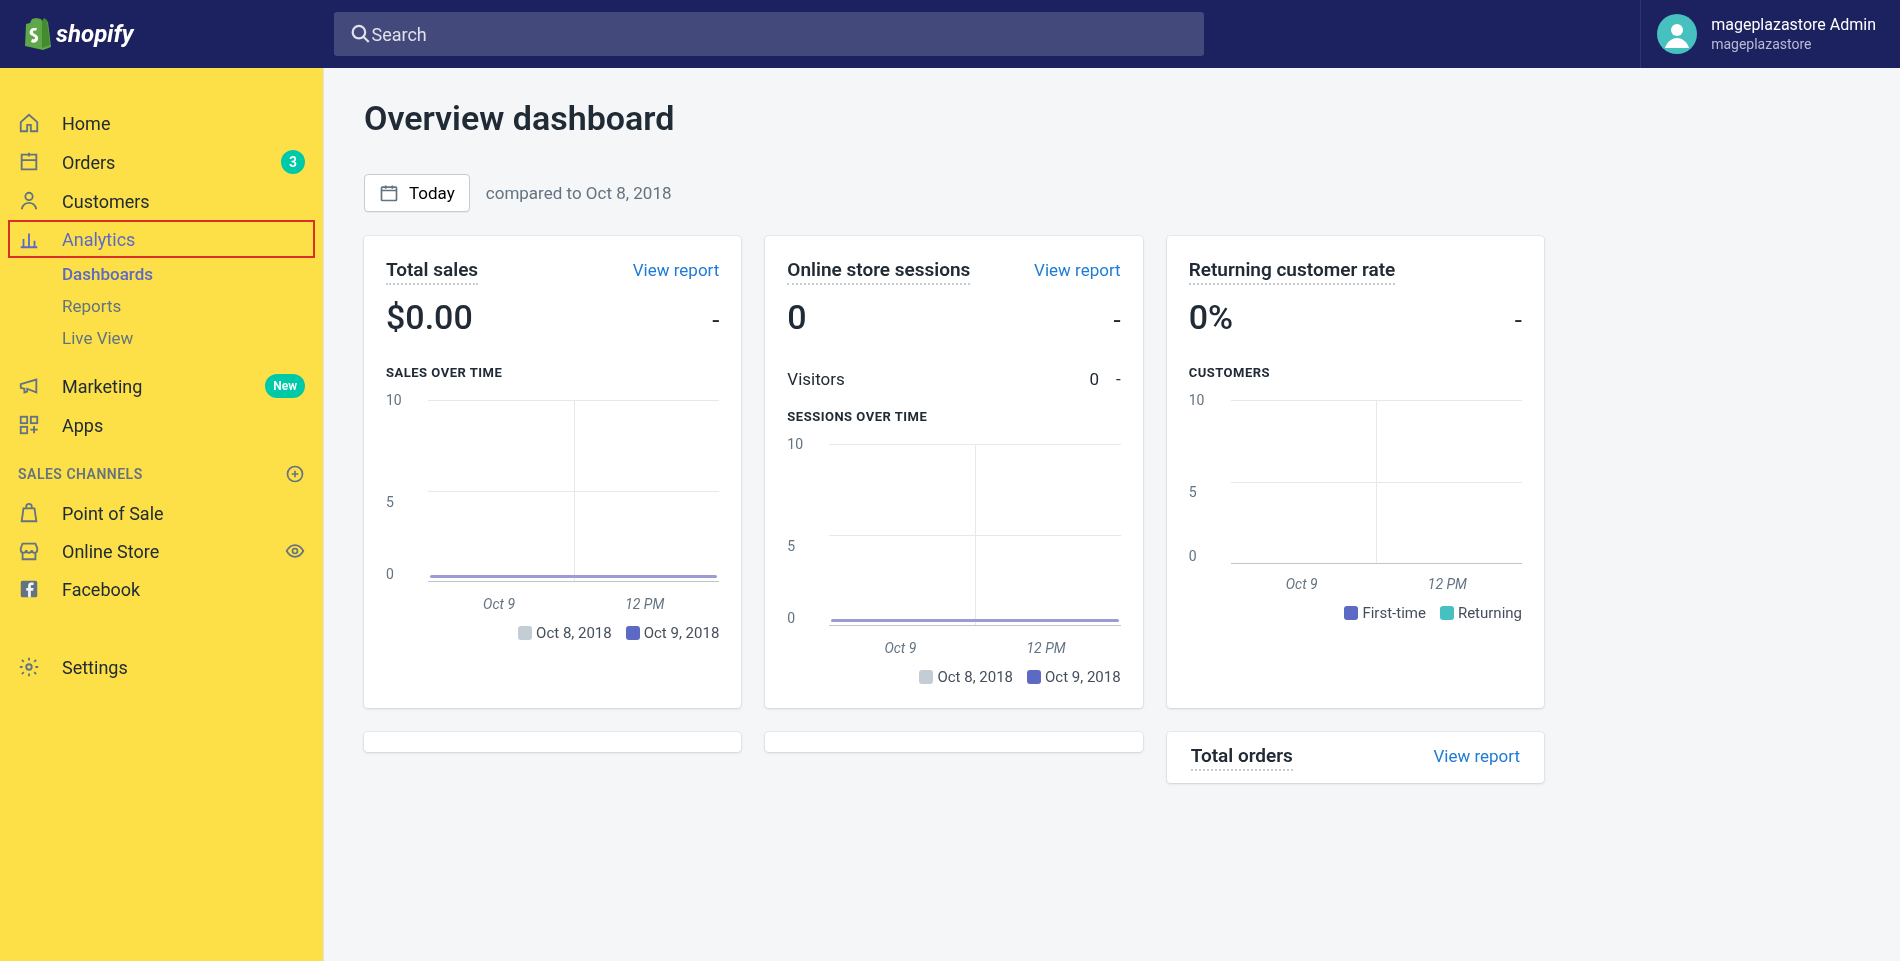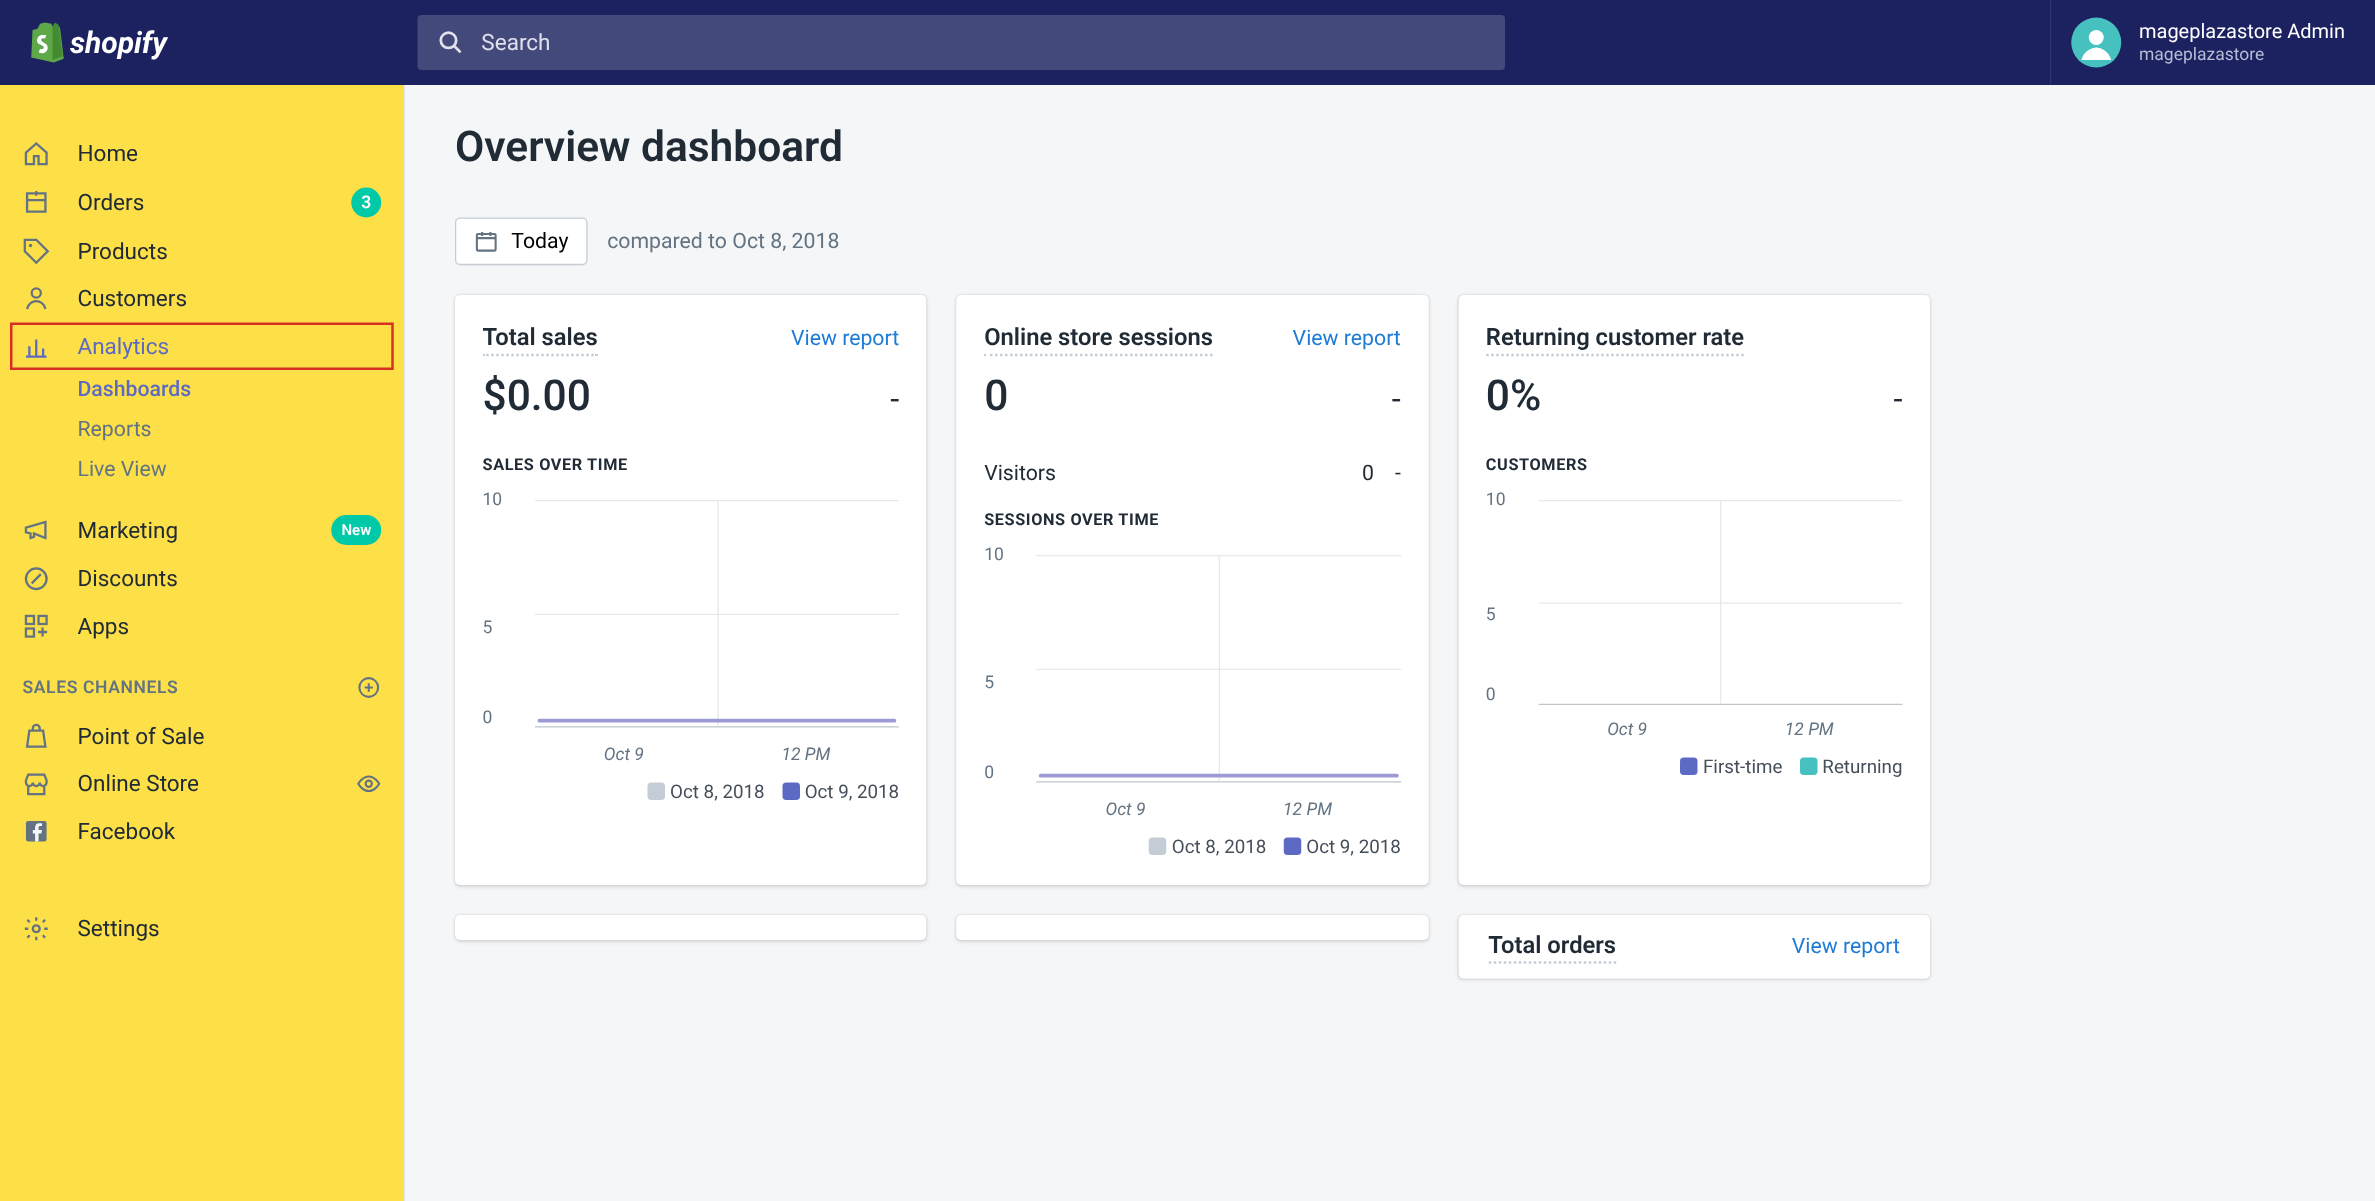--- a/index.html
+++ b/index.html
@@ -24,21 +24,21 @@
   align-items: center;
   padding: 0 16px;
   width: 870px;
 }
 .search input {
   background: transparent;
   border: none;
   outline: none;
   color: #86efac;
   font-size: 18px;
-  margin-left: 14px;
+  margin-left: 0;
   width: 100%;
 }
 .search input::placeholder { color: #e0e1ea; }
 .user-area {
   display: flex;
   align-items: center;
   padding: 0 24px 0 16px;
   border-left: 1px solid #2d3470;
   height: 100%;
 }
@@ -209,29 +209,20 @@
     <div class="nav-item">
       <span class="icon">
         <svg width="22" height="22" viewBox="0 0 24 24">
             <path class="stroke-gray" d="M4 4h16v6H4zM4 10v10h16V10M12 2v4"></path>
           </svg>
       </span>
       <span>Orders</span>
       <span class="badge">3</span>
     </div>
 
-    <div class="nav-item">
-      <span class="icon">
-        <svg width="22" height="22" viewBox="0 0 24 24">
-            <path class="stroke-gray" d="M12 2l10 10-10 10L2 12V2h10z"></path>
-            <circle cx="7" cy="7" r="1.5" class="fill-gray"></circle>
-          </svg>
-      </span>
-      <span>Products</span>
-    </div>
 
     <div class="nav-item">
       <span class="icon">
         <svg width="22" height="22" viewBox="0 0 24 24">
             <circle cx="12" cy="7" r="4" class="stroke-gray"></circle>
             <path class="stroke-gray" d="M4 21c1-5 5-7 8-7s7 2 8 7"></path>
           </svg>
       </span>
       <span>Customers</span>
     </div>
@@ -254,29 +245,20 @@
     <div class="nav-item">
       <span class="icon">
         <svg width="22" height="22" viewBox="0 0 24 24">
             <path class="stroke-gray" d="M3 10v4l4 1v4l3-1v-3l10 4V5L3 10z"></path>
           </svg>
       </span>
       <span>Marketing</span>
       <span class="badge new">New</span>
     </div>
 
-    <div class="nav-item">
-      <span class="icon">
-        <svg width="22" height="22" viewBox="0 0 24 24">
-            <circle cx="12" cy="12" r="9" class="stroke-gray"></circle>
-            <path class="stroke-gray" d="M8 16l8-8M9 9h.01M15 15h.01"></path>
-          </svg>
-      </span>
-      <span>Discounts</span>
-    </div>
 
     <div class="nav-item">
       <span class="icon">
         <svg width="22" height="22" viewBox="0 0 24 24">
             <rect x="3" y="3" width="7" height="7" class="stroke-gray"></rect>
             <rect x="14" y="3" width="7" height="7" class="stroke-gray"></rect>
             <rect x="3" y="14" width="7" height="7" class="stroke-gray"></rect>
             <path class="stroke-gray" d="M17.5 13v8M13.5 17h8"></path>
           </svg>
       </span>

